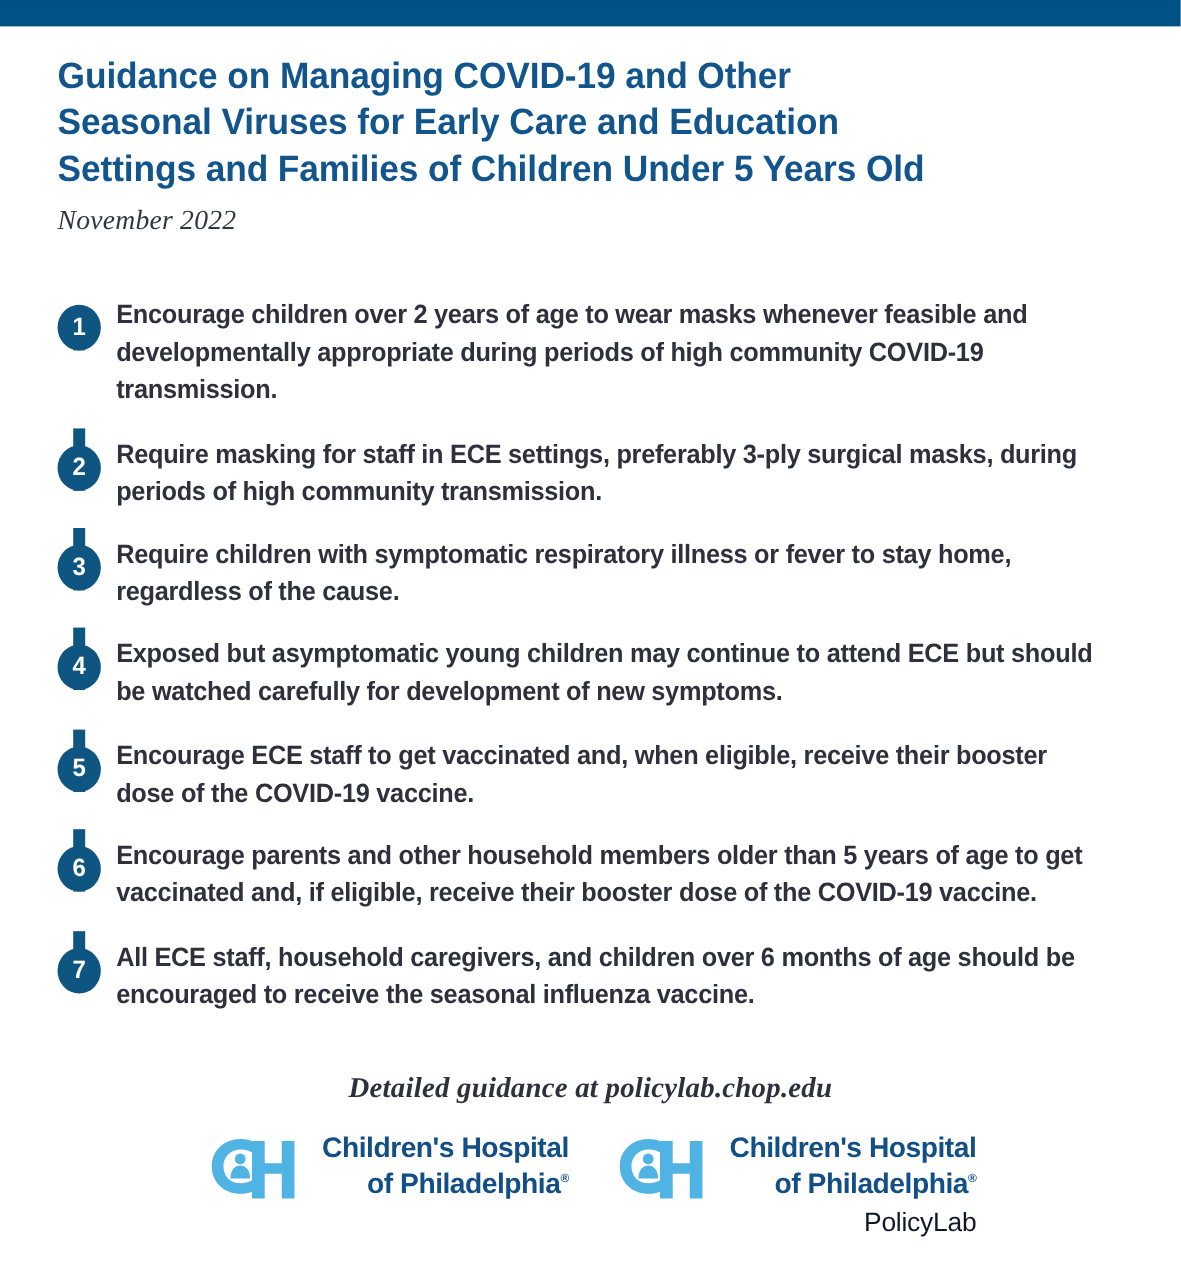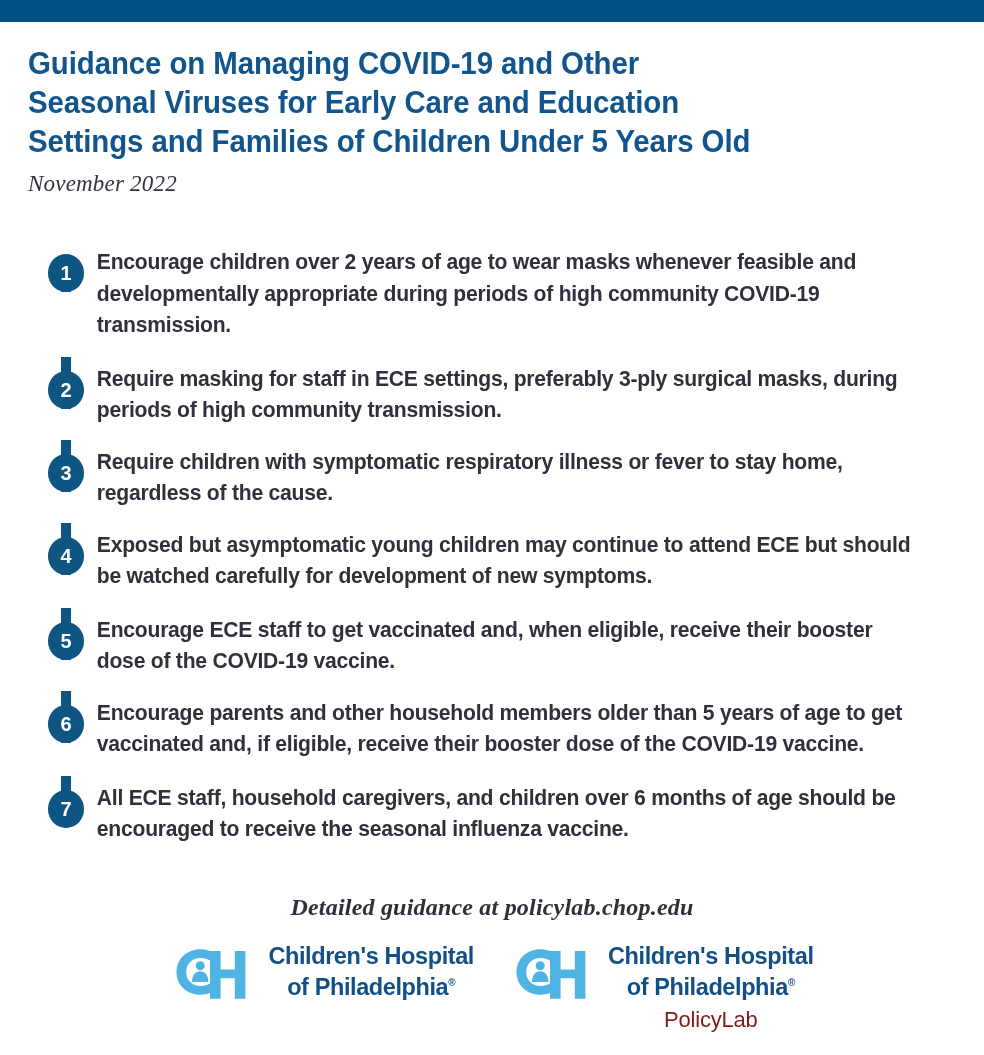--- a/index.html
+++ b/index.html
@@ -23,21 +23,21 @@
     top: 0; left: 0;
     width: 984px;
     height: 22px;
     background: #005286;
   }
 
   
   #header {
     position: absolute;
     top: 44px;
-    left: 28px;
+    left: 48px;
     width: 906px;
   }
   #page-title {
     color: #11558c;
     font-family: "Liberation Sans", sans-serif;
     font-size: 30.5px;
     font-weight: bold;
     line-height: 39px;
     letter-spacing: -0.1px;
     transform: scaleX(0.965);
@@ -147,41 +147,41 @@
   #logo-strip {
     margin-top: 22px;
     display: flex;
     justify-content: center;
     align-items: flex-start;
     gap: 36px;
   }
   .logo-block {
     display: flex;
     align-items: flex-start;
-    text-align: center;
+    text-align: right;
   }
   .logo-mark { flex: 0 0 auto; margin-top: 2px; }
   .logo-words { padding-left: 12px; }
   .logo-name {
     color: #114f86;
     font-family: "Liberation Sans", sans-serif;
     font-weight: bold;
     font-size: 23.5px;
     line-height: 26.5px;
     letter-spacing: -0.4px;
     white-space: nowrap;
   }
   .logo-name .reg {
     font-size: 10px;
     vertical-align: super;
     font-weight: bold;
   }
   .logo-sub {
     margin-top: 8px;
-    color: #7f1d1d;
+    color: #0f172a;
     font-family: "Liberation Sans", sans-serif;
     font-weight: normal;
     font-size: 22px;
     line-height: 24px;
     letter-spacing: -0.2px;
   }
 </style>
 </head>
 <body>
 

